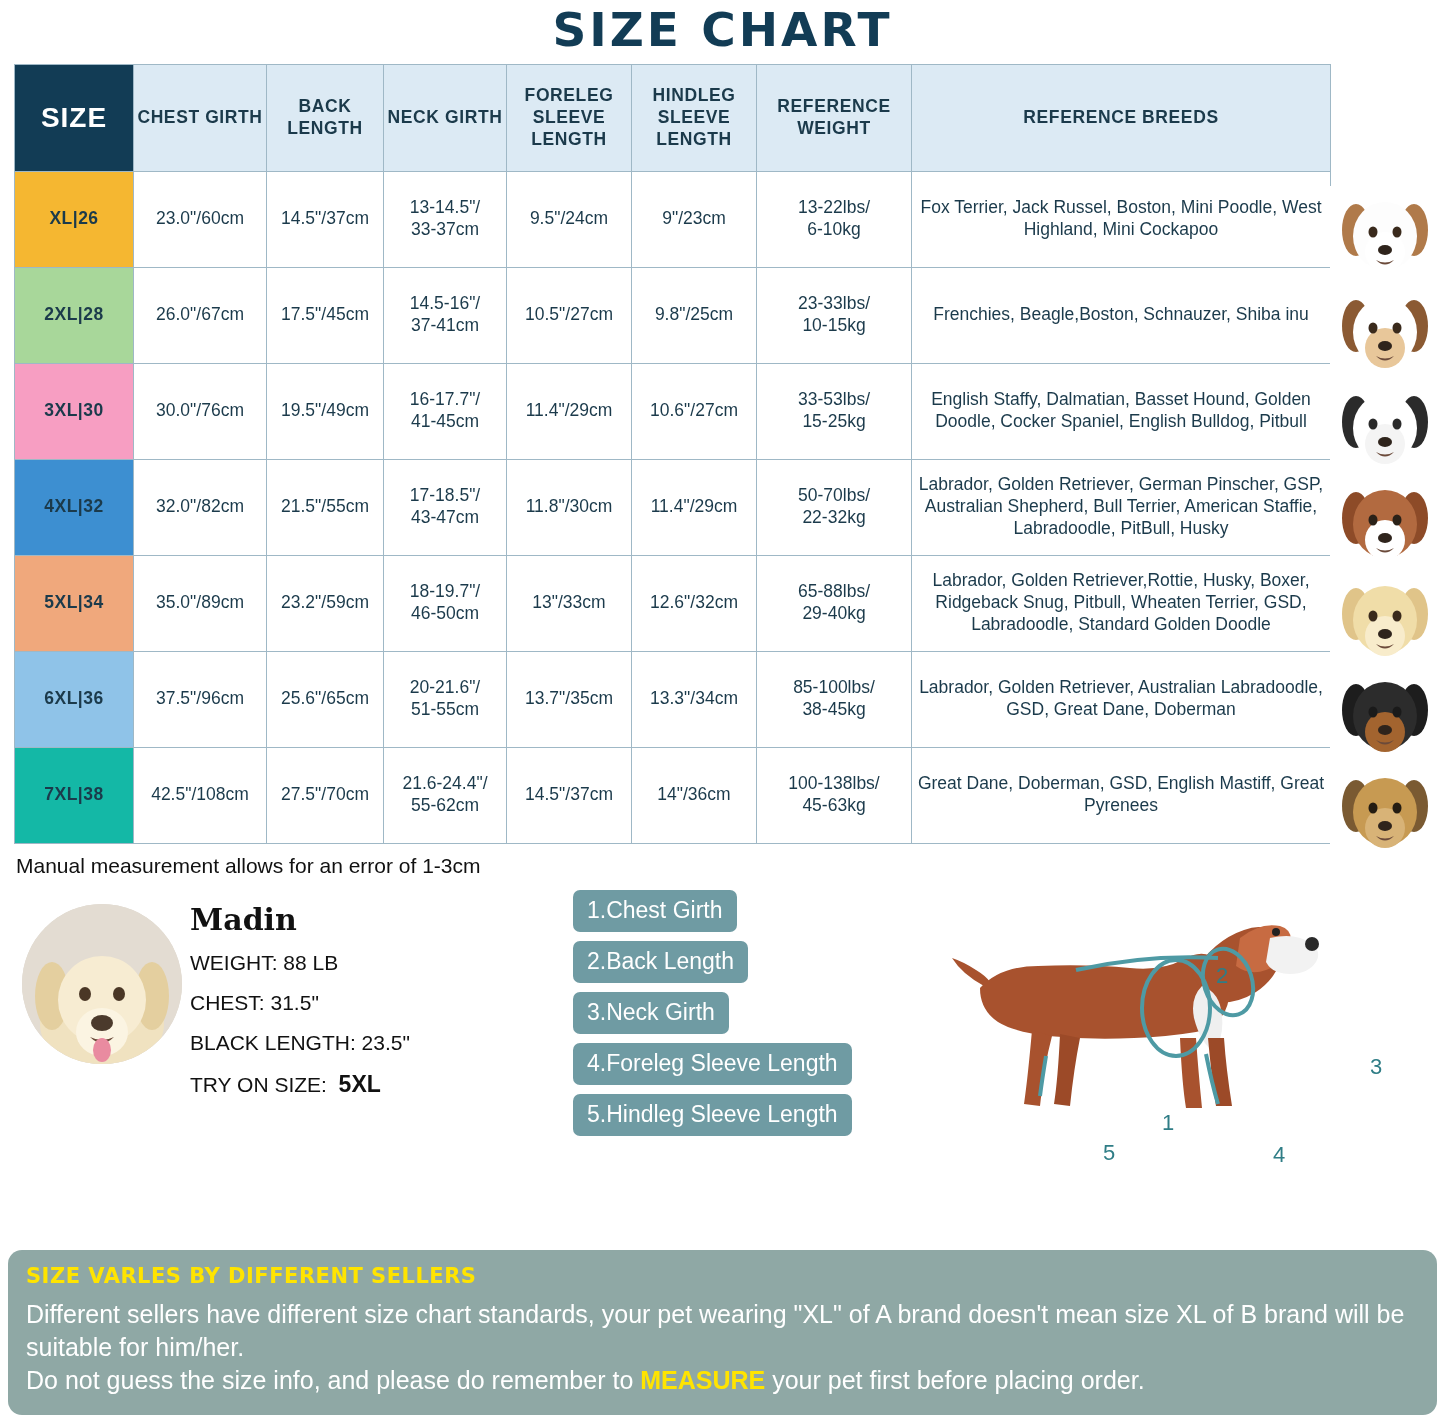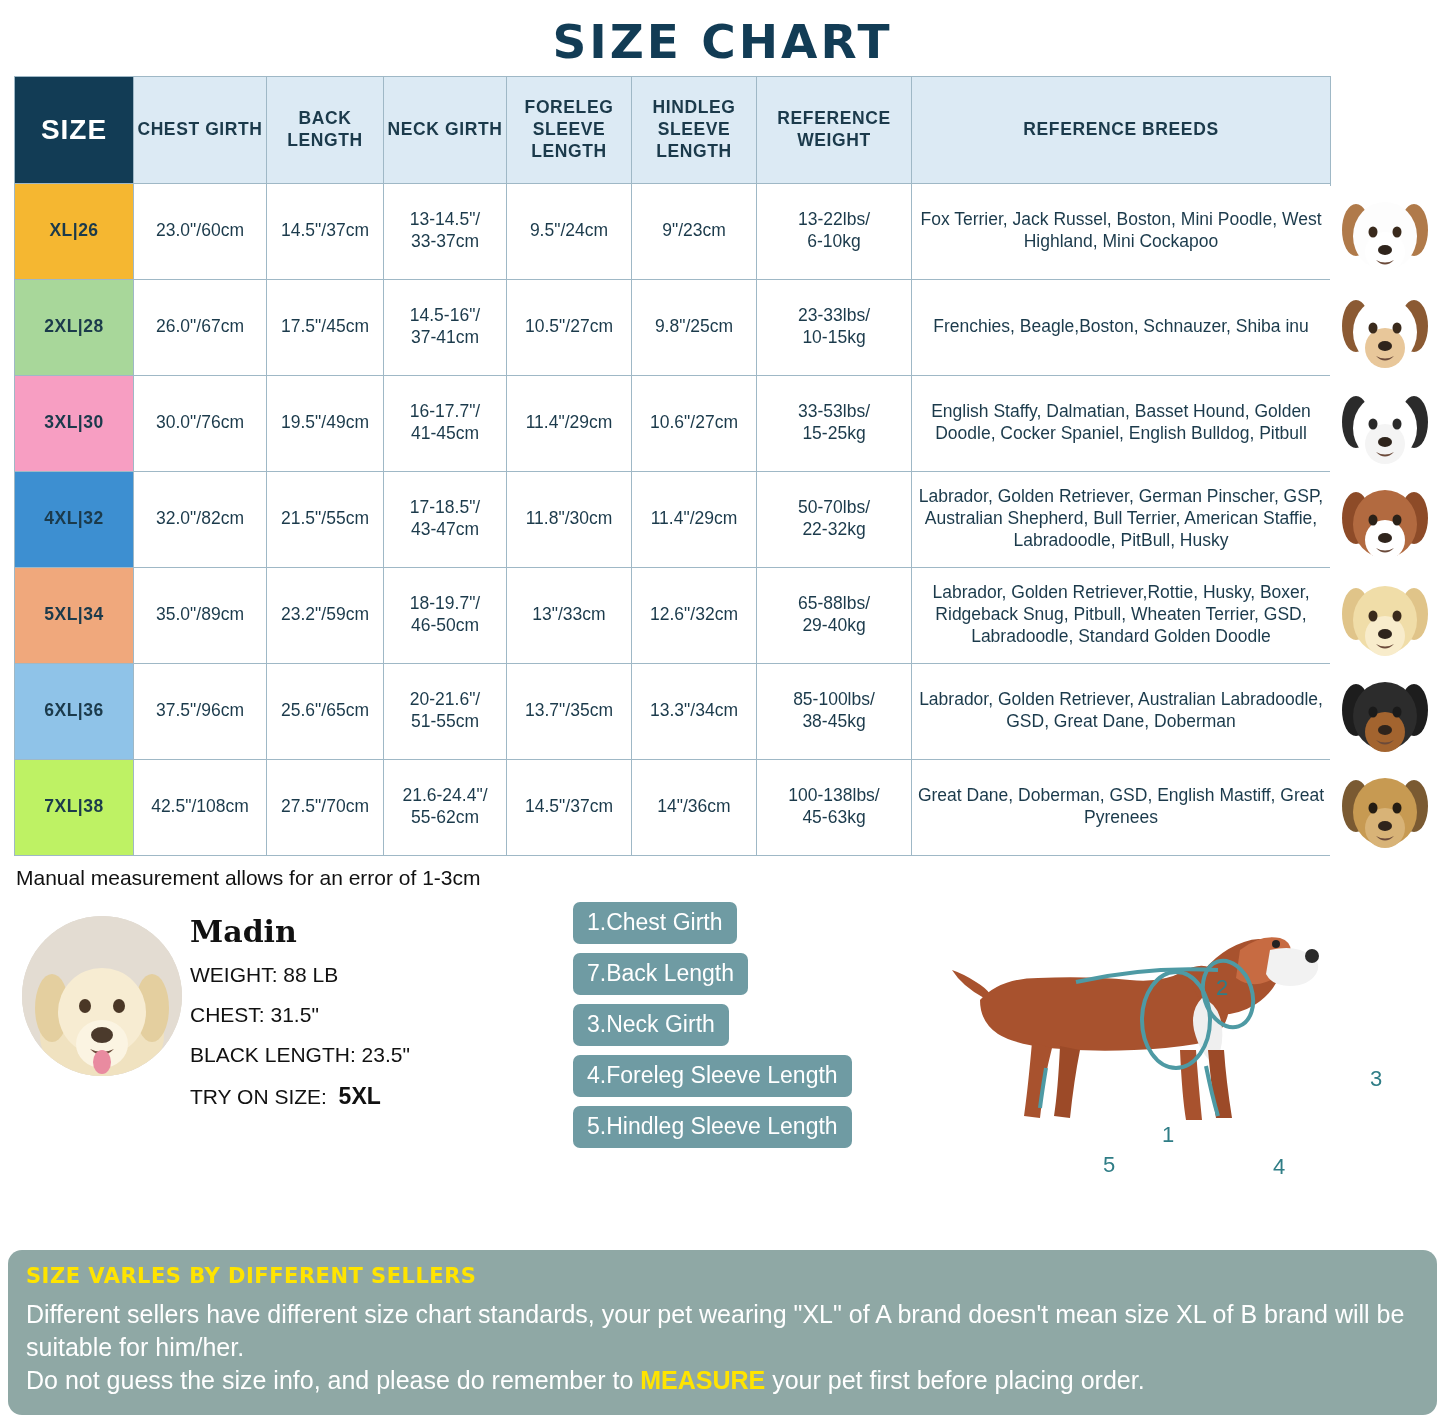--- a/index.html
+++ b/index.html
@@ -23,21 +23,21 @@
   }
 
   
   .title {
     text-align: center;
     font-family: "DejaVu Sans", sans-serif;
     font-weight: bold;
     font-size: 47px;
     letter-spacing: 3px;
     color: #123c55;
-    padding-top: 16px;
+    padding-top: 4px;
     padding-bottom: 8px;
     line-height: 1.1;
   }
 
   
   .table-wrap {
     padding: 0 8px;
     box-sizing: border-box;
   }
   table.size-table {
@@ -295,21 +295,21 @@
             <td class="size-cell" style="background: rgb(143, 195, 232);">6XL|36</td>
             <td>37.5"/96cm</td>
             <td>25.6"/65cm</td>
             <td>20-21.6"/<br>51-55cm</td>
             <td>13.7"/35cm</td>
             <td>13.3"/34cm</td>
             <td>85-100lbs/<br>38-45kg</td>
             <td class="breeds">Labrador, Golden Retriever, Australian Labradoodle, GSD, Great Dane, Doberman</td>
           </tr>
           <tr>
-            <td class="size-cell" style="background: #bef264;">7XL|38</td>
+            <td class="size-cell" style="background: #14b8a6;">7XL|38</td>
             <td>42.5"/108cm</td>
             <td>27.5"/70cm</td>
             <td>21.6-24.4"/<br>55-62cm</td>
             <td>14.5"/37cm</td>
             <td>14"/36cm</td>
             <td>100-138lbs/<br>45-63kg</td>
             <td class="breeds">Great Dane, Doberman, GSD, English Mastiff, Great Pyrenees</td>
           </tr>
         </tbody>
     </table>
@@ -422,21 +422,21 @@
         <div class="profile-line">BLACK LENGTH: 23.5"</div>
         <div class="profile-line">
           <span>TRY ON SIZE:</span>
           &nbsp;<b>5XL</b>
         </div>
       </div>
     </div>
 
     <div class="legend">
         <div><div class="legend-item">1.Chest Girth</div></div>
-        <div><div class="legend-item">7.Back Length</div></div>
+        <div><div class="legend-item">2.Back Length</div></div>
         <div><div class="legend-item">3.Neck Girth</div></div>
         <div><div class="legend-item">4.Foreleg Sleeve Length</div></div>
         <div><div class="legend-item">5.Hindleg Sleeve Length</div></div>
       </div>
 
     <div class="diagram">
       <svg viewBox="0 0 500 300" width="500" height="300">
 
         <path d="M40 110 q20 -22 58 -22 q50 -2 92 2 q32 3 52 -8 q18 -10 28 -4 q14 8 18 26 q4 20 -6 34 q-10 14 -26 16 q-30 5 -62 6 q-44 2 -86 -2 q-34 -4 -50 -14 q-18 -12 -18 -34z" fill="#a8522e"></path>
 

